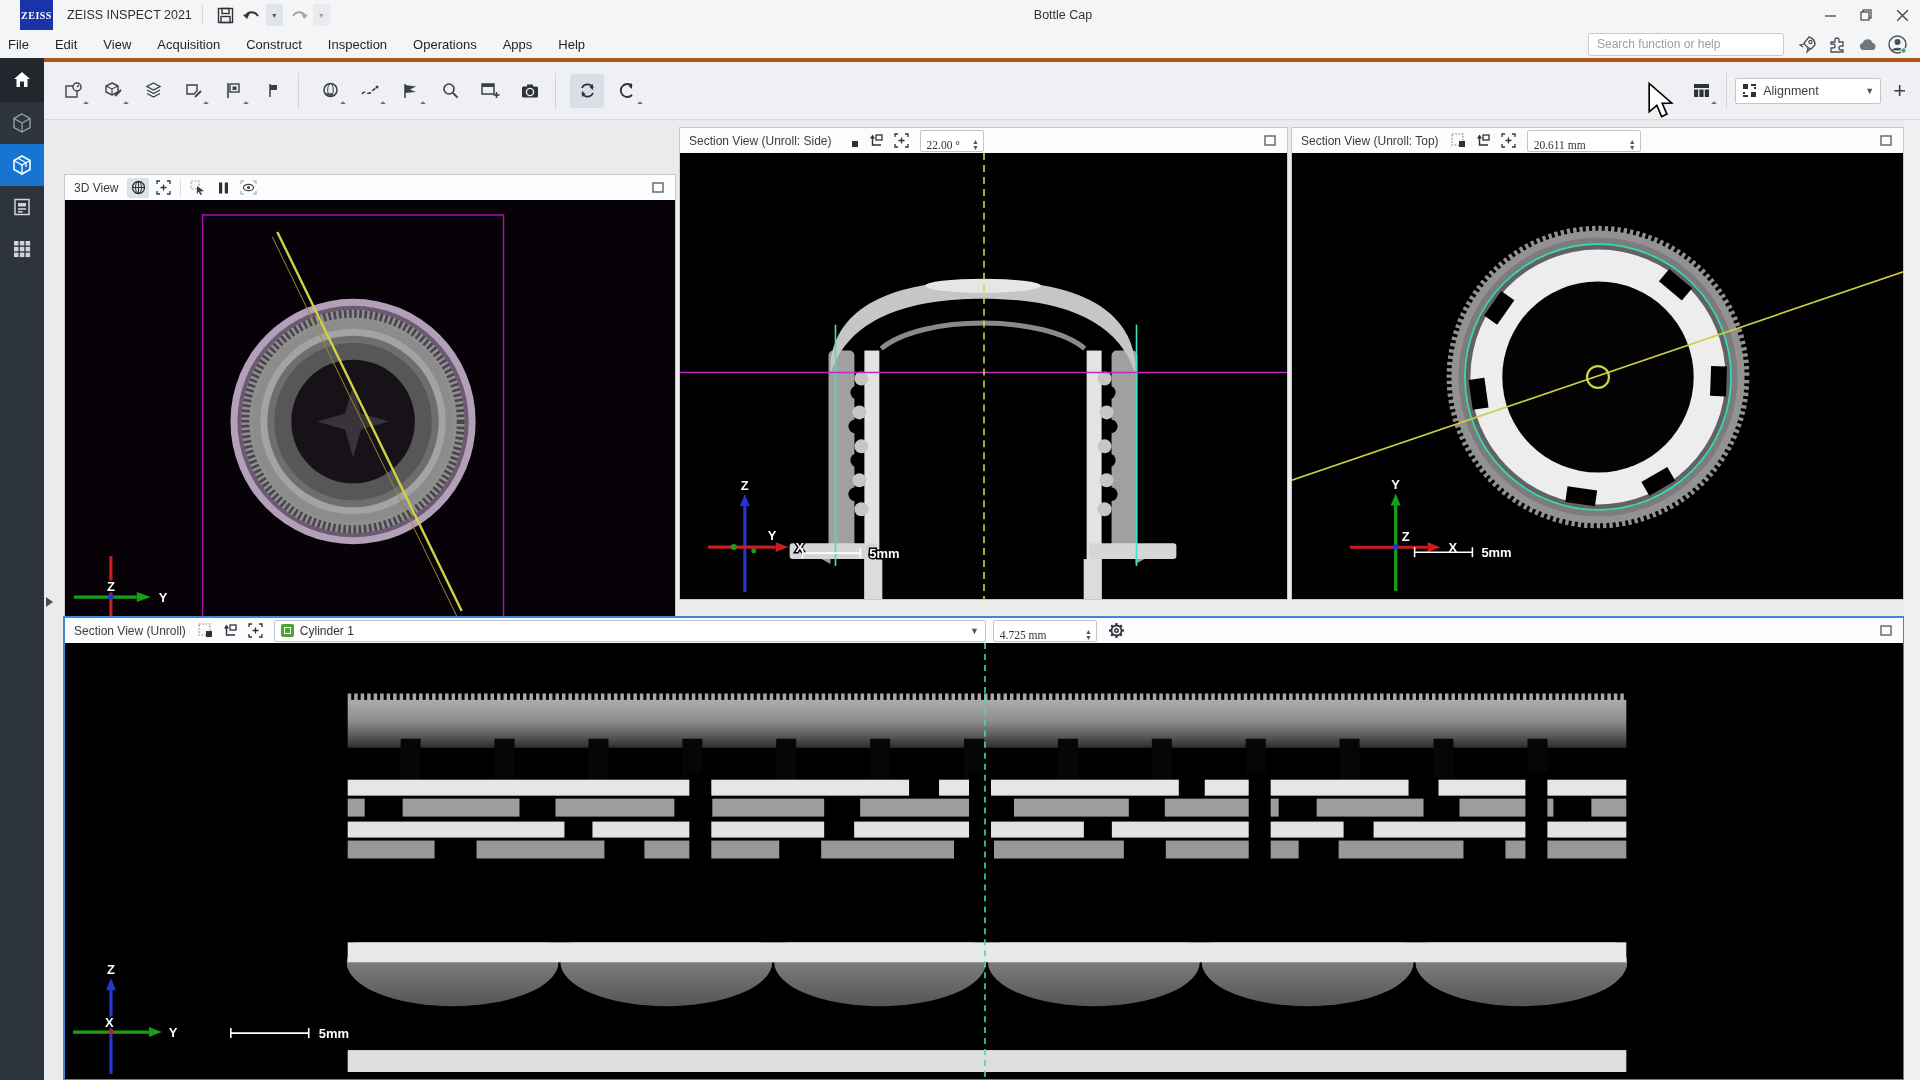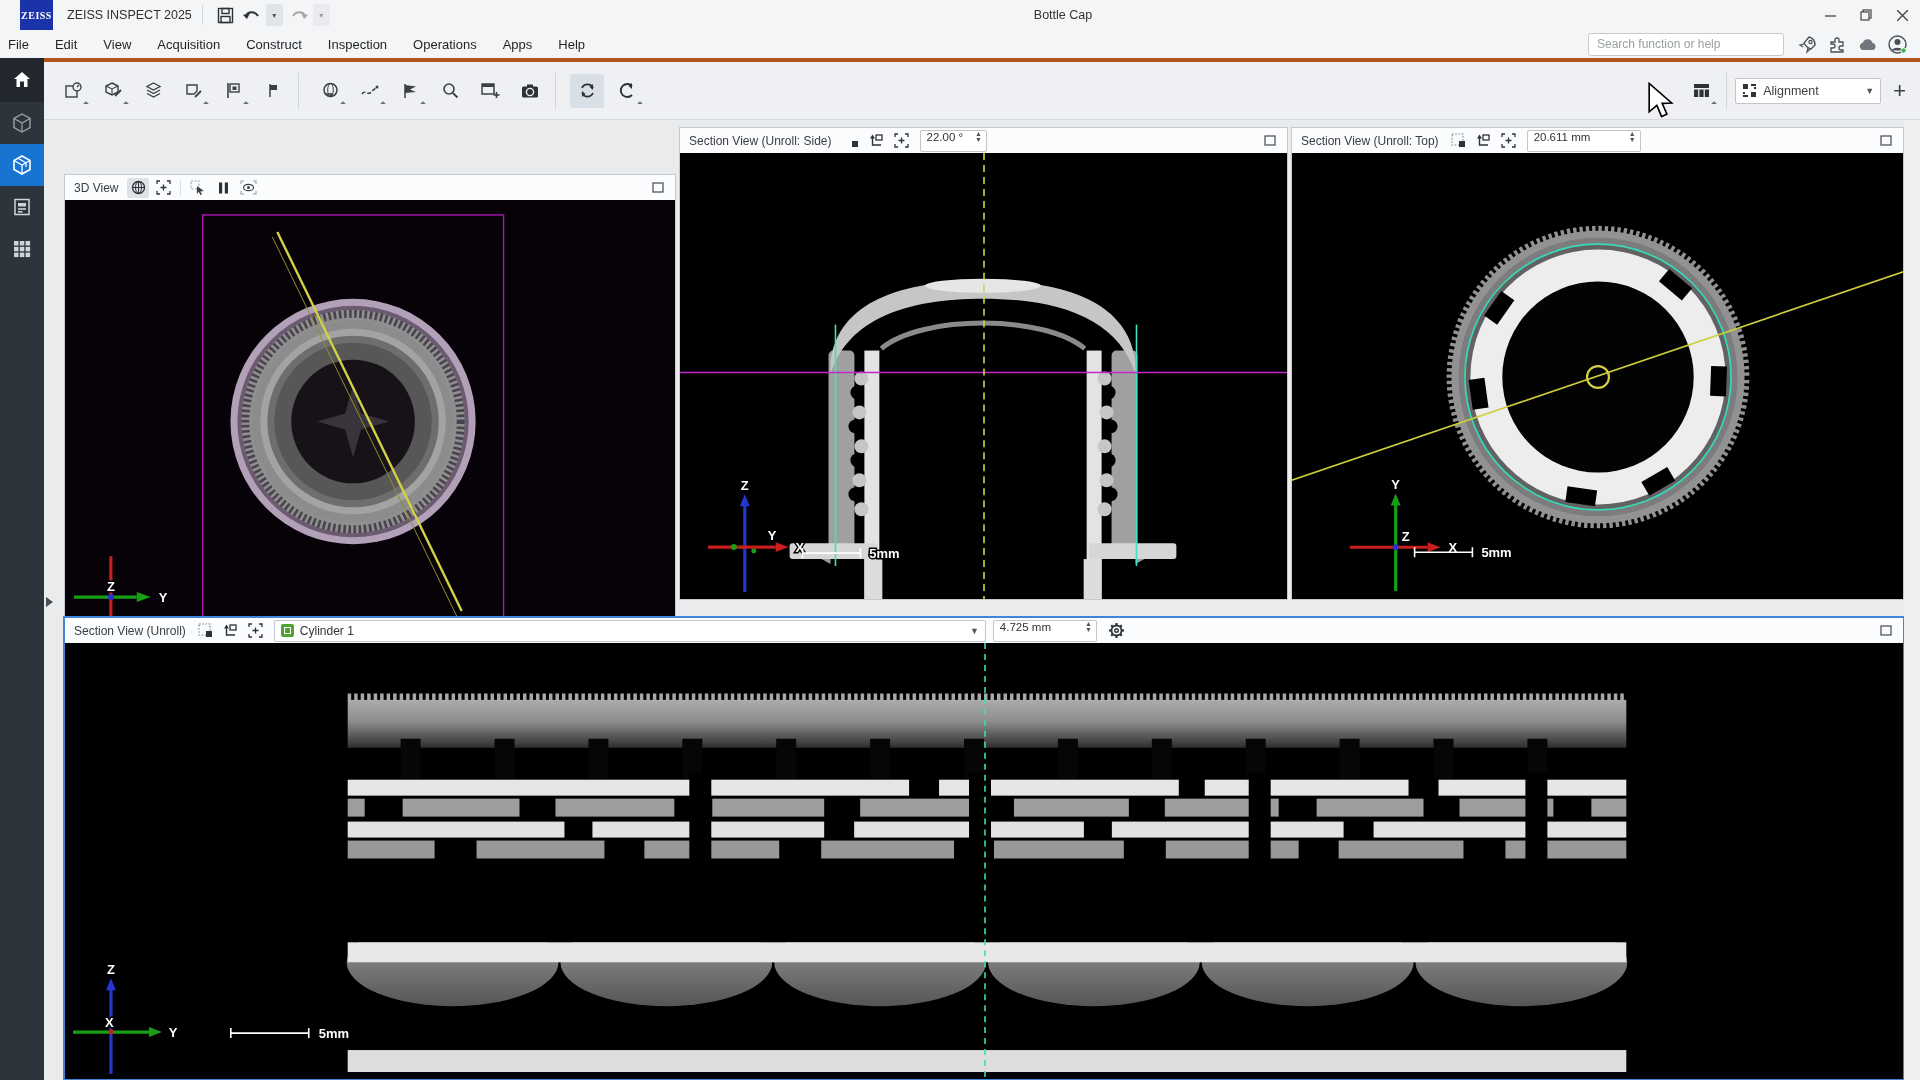--- a/index.html
+++ b/index.html
@@ -50,22 +50,22 @@
   .sbitem.active{background:#1774d1;}
   
   .panel{position:absolute;background:#fbfcfd;border:1px solid #c6c9cc;box-sizing:border-box;}
   .panel.focused{outline:2px solid #3f86da;outline-offset:-1px;}
   .phead{height:25px;display:flex;align-items:center;background:#fbfcfd;
          border-bottom:1px solid #d4d7da;padding:0 6px 0 9px;gap:3px;font-size:12px;color:#3a3d40;}
   .ptitle{margin-right:6px;white-space:nowrap;}
   .hico{width:22px;height:20px;display:flex;align-items:center;justify-content:center;border-radius:2px;}
   .hico.on{background:#dde2e8;}
   .hsep{width:1px;height:16px;background:#dcdfe2;margin:0 3px;}
-  .spin{display:flex;align-items:flex-start;height:20px;background:#fff;border:1px solid #c2c6ca;
-        border-radius:2px;font-size:11.5px;color:#333;padding-left:6px;margin-left:4px;}
+  .spin{display:flex;align-items:flex-end;height:20px;background:#fff;border:1px solid #c2c6ca;
+        border-radius:2px;font-size:11.5px;color:#333;padding-left:6px;margin-left:4px;font-family:Liberation Serif, serif;}
   .spin .val{white-space:nowrap;}
   .spin .arr{display:flex;flex-direction:column;justify-content:center;margin-left:8px;
              padding:0 4px;line-height:6px;}
   .spin .arr span{font-size:7px;color:#555;}
   .seldd{display:flex;align-items:center;height:20px;background:#fff;border:1px solid #c2c6ca;
          border-radius:2px;font-size:12px;color:#333;padding:0 6px;gap:6px;margin-left:4px;}
   .seldd .car{margin-left:auto;font-size:9px;color:#555;}
   .gcube{width:13px;height:13px;background:#4ea332;border-radius:2px;position:relative;}
   .gcube:after{content:"";position:absolute;inset:3px;border:1.5px solid #fff;}
   .maxbtn{margin-left:auto;width:22px;height:20px;display:flex;align-items:center;justify-content:center;}
@@ -82,21 +82,21 @@
 </style>
 </head>
 <body>
 
 <div id="app">
 
   <div class="titlebar">
     <div class="zlogo">
         <span>ZEISS</span>
       </div>
-    <div class="appname">ZEISS INSPECT 2025</div>
+    <div class="appname">ZEISS INSPECT 2021</div>
     <div class="tsep"></div>
     <div class="tbtn">
       <svg width="17" height="17" viewBox="0 0 17 17">
         <rect x="1.5" y="1.5" width="14" height="14" fill="none" stroke="#2e3236" stroke-width="1.4"></rect>
         <rect x="5" y="1.5" width="7" height="5" fill="none" stroke="#2e3236" stroke-width="1.4"></rect>
         <rect x="4" y="9.5" width="9" height="6" fill="none" stroke="#2e3236" stroke-width="1.4"></rect>
       </svg>
     </div>
     <div class="tbtn">
       <svg width="20" height="16" viewBox="0 0 20 16">

